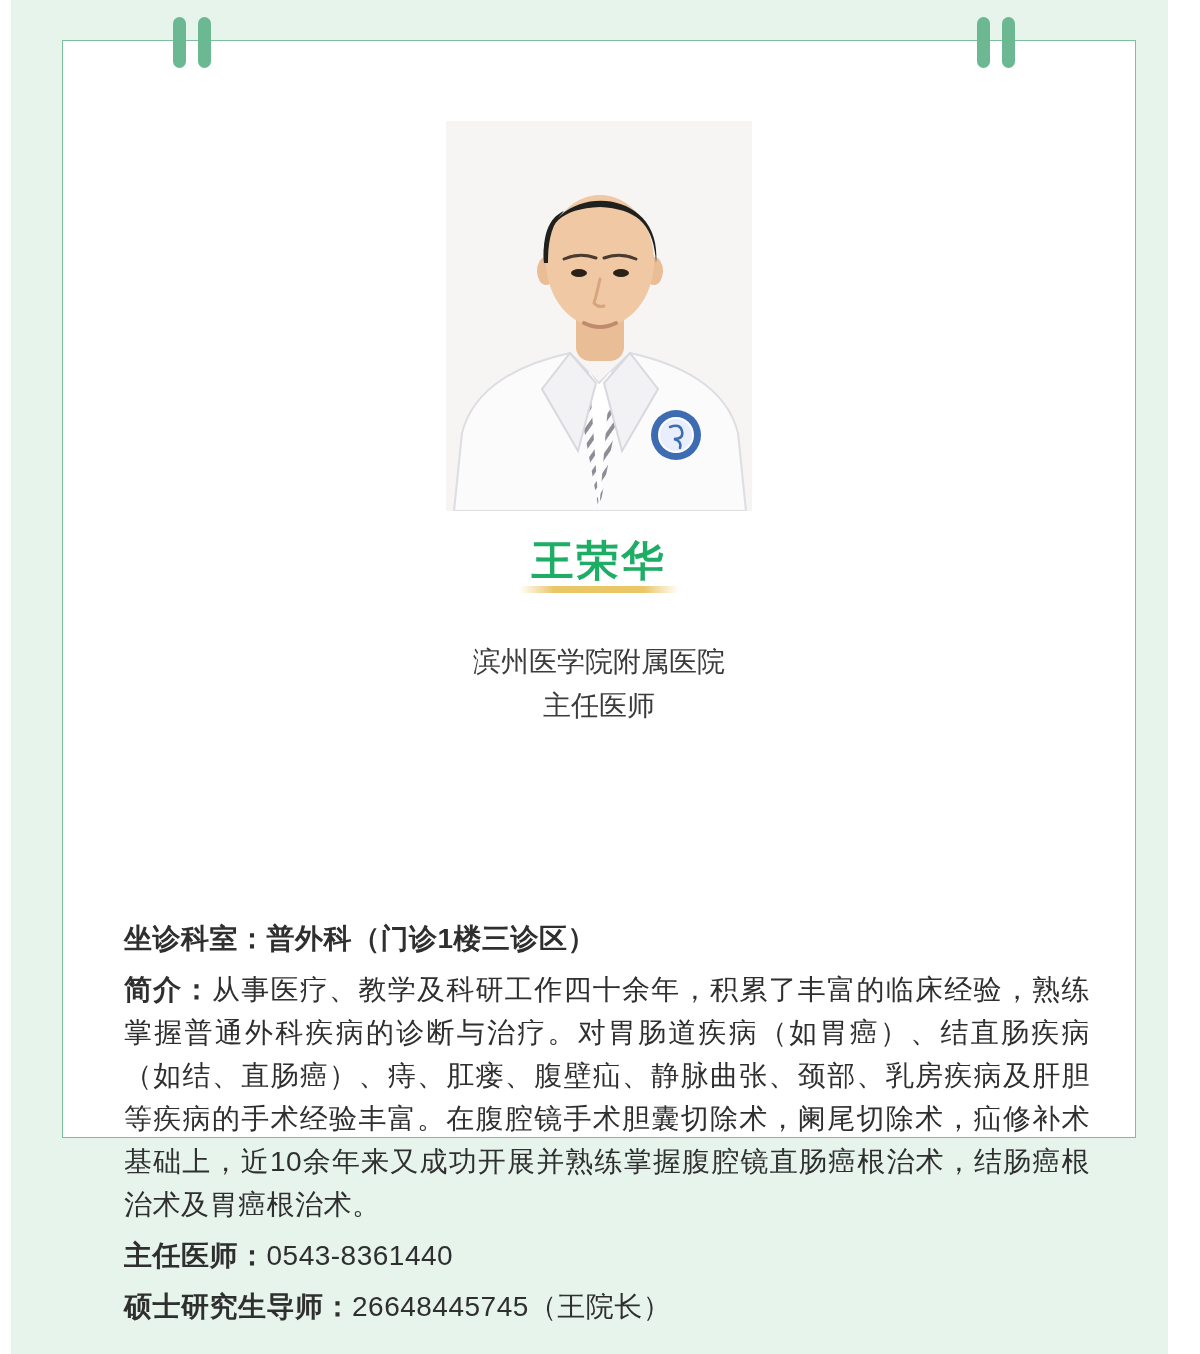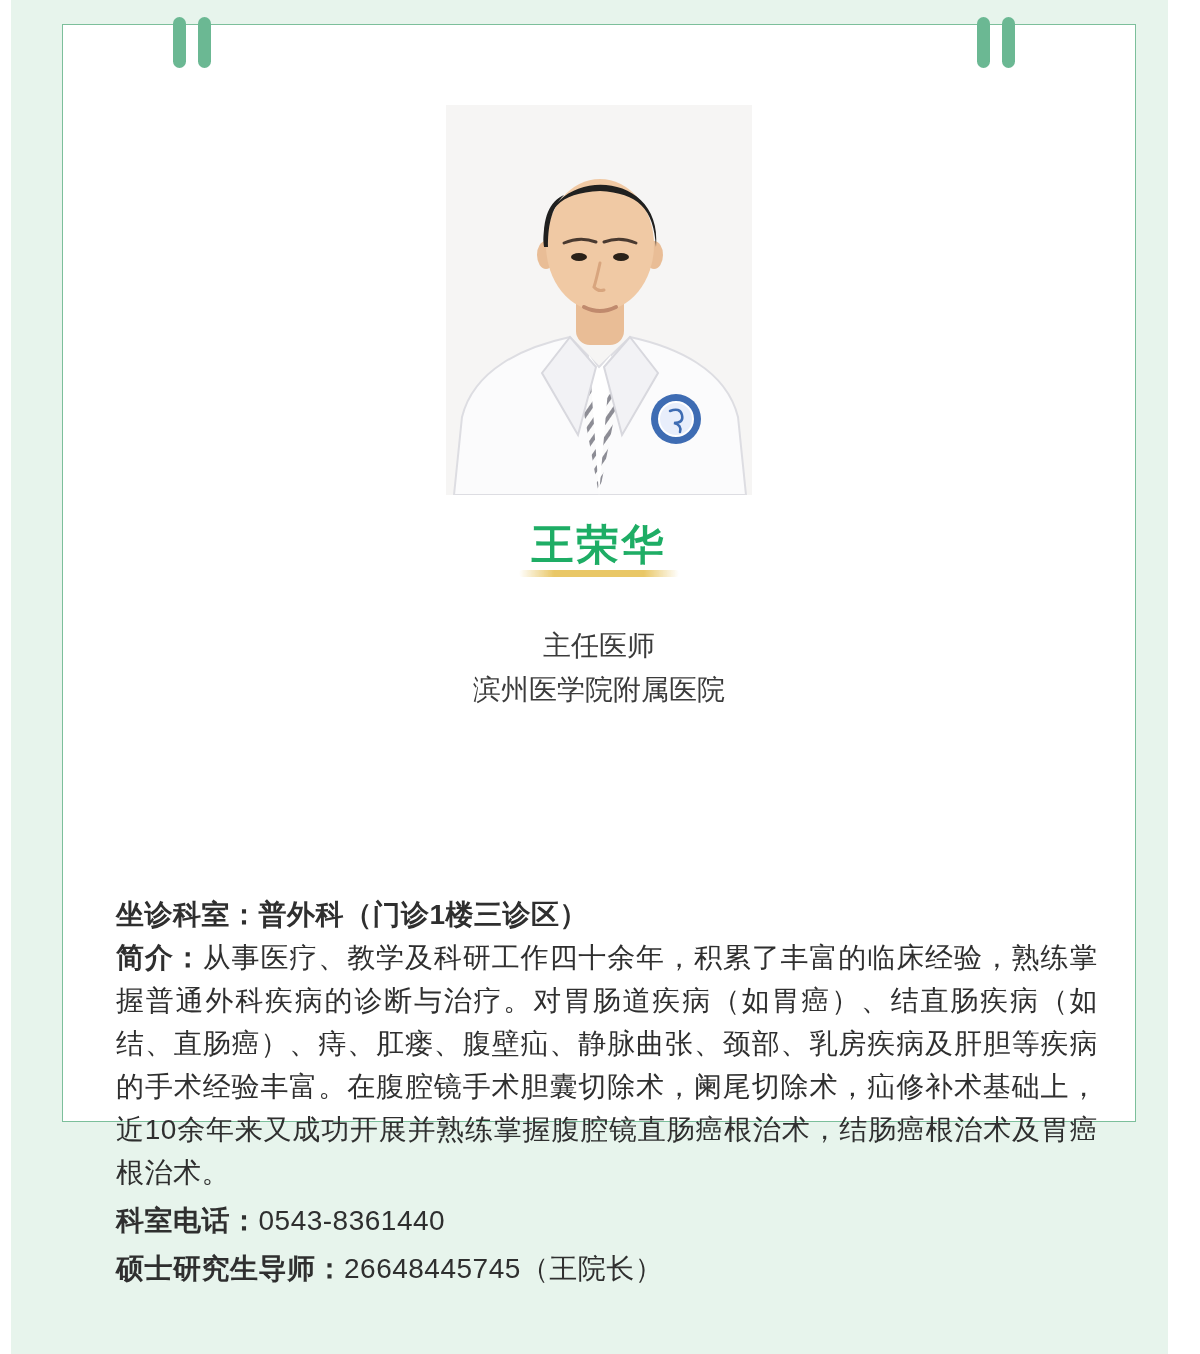--- a/index.html
+++ b/index.html
@@ -12,21 +12,21 @@
     overflow: hidden;
   }
   .green-panel {
     position: absolute;
     left: 11px; top: 0;
     width: 1157px; height: 1354px;
     background: var(--frame-green, #e7f4ec);
   }
   .card {
     position: absolute;
-    left: 62px; top: 24px;
+    left: 62px; top: 40px;
     width: 1074px; height: 1098px;
     background: #ffffff;
     border: 1px solid var(--border-green, #7cbf9b);
     box-sizing: border-box;
   }
   .bars {
     position: absolute;
     top: 17px;
     display: flex;
     gap: 12px;
@@ -86,21 +86,21 @@
     position: absolute;
     top: 868px;
     left: 53px;
     width: 982px;
     font-size: 28px;
     line-height: 43px;
     letter-spacing: 0.5px;
     color: var(--text-dark, #2f2f2f);
     text-align: justify;
   }
-  .bio p { margin: 0; }
+  .bio p { margin: 8px; }
   .bio .phone-line { margin-top: 5px; }
   .bio b { font-weight: bold; }
 </style>
 </head>
 <body>
 
 <div class="green-panel"></div>
 
 <div class="bars bars-left">
   <span></span>
@@ -156,32 +156,32 @@
       <path d="M154 158 q-4 18 -6 24 q4 5 10 3" fill="none" stroke="#d8a57e" stroke-width="3" stroke-linecap="round"></path>
 
       <path d="M138 202 q16 8 32 0" fill="none" stroke="#c08a6d" stroke-width="4" stroke-linecap="round"></path>
     </svg>
   </div>
 
   <div class="name">王荣华</div>
   <div class="name-underline"></div>
 
   <div class="affiliation">
+    <div>滨州医学院附属医院</div>
     <div>主任医师</div>
-    <div>滨州医学院附属医院</div>
   </div>
 
   <div class="bio">
     <p>
       <b>坐诊科室：</b><b>普外科（门诊1楼三诊区）</b>
     </p>
     <p>
       <b>简介：</b><span>从事医疗、教学及科研工作四十余年，积累了丰富的临床经验，熟练掌握普通外科疾病的诊断与治疗。对胃肠道疾病（如胃癌）、结直肠疾病（如结、直肠癌）、痔、肛瘘、腹壁疝、静脉曲张、颈部、乳房疾病及肝胆等疾病的手术经验丰富。在腹腔镜手术胆囊切除术，阑尾切除术，疝修补术基础上，近10余年来又成功开展并熟练掌握腹腔镜直肠癌根治术，结肠癌根治术及胃癌根治术。</span>
     </p>
     <p class="phone-line">
-      <b>科室电话：</b><span>0543-8361440</span>
+      <b>主任医师：</b><span>0543-8361440</span>
     </p>
     <p class="phone-line">
       <b>硕士研究生导师：</b><span>26648445745（王院长）</span>
     </p>
   </div>
 
 </div>
 
 </body></html>

